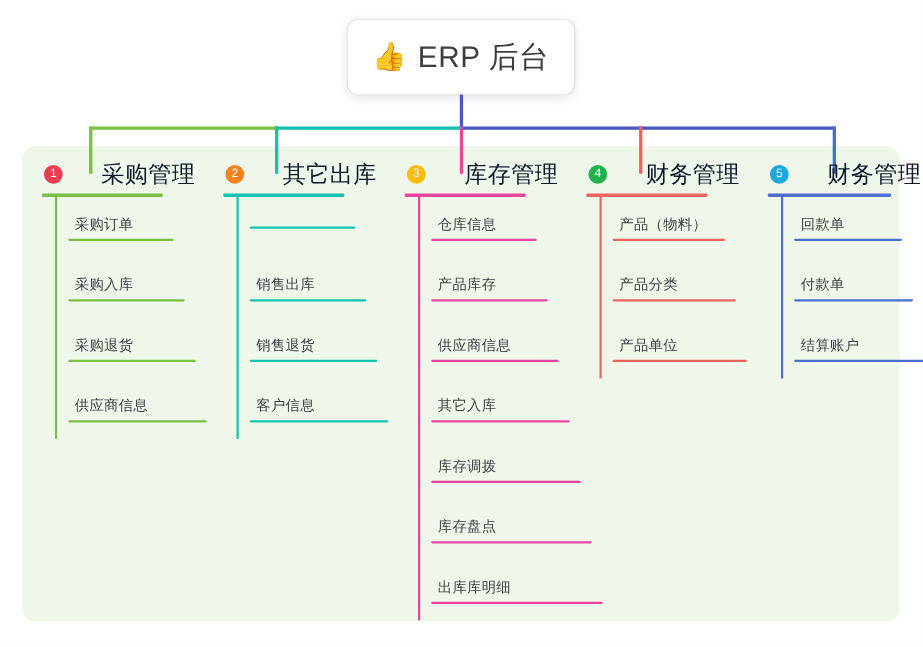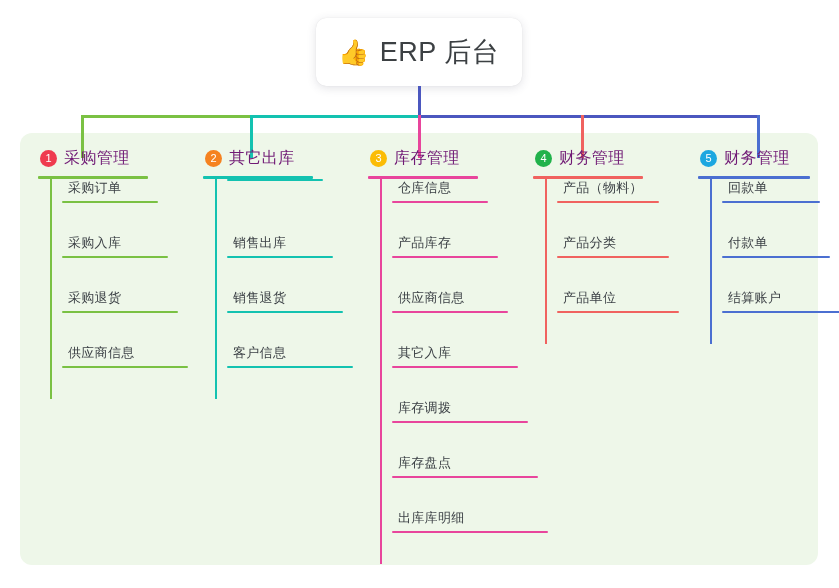--- a/index.html
+++ b/index.html
@@ -89,24 +89,25 @@
     height: 17px;
     border-radius: 50%;
     color: #ffffff;
     font-size: 11px;
     line-height: 17px;
     text-align: center;
     flex: 0 0 17px;
     font-weight: 400;
   }
   .col-title {
-    font-size: 16px;
-    color: #701a75;
+    font-size: 21px;
+    color: #0f172a;
     white-space: nowrap;
     letter-spacing: 0.4px;
+    margin-left: 28px;
   }
   .col-underline {
     height: 3px;
     margin-top: 6px;
     border-radius: 1px;
   }
 
   
   .leaves {
     position: relative;
@@ -119,21 +120,21 @@
     top: 0;
     bottom: 0;
     width: 2px;
   }
   .leaf {
     position: relative;
     height: 55px;
     box-sizing: border-box;
     display: flex;
     flex-direction: column;
-    justify-content: flex-start;
+    justify-content: center;
   }
   .leaf-label {
     font-size: 13px;
     color: #3a3f44;
     white-space: nowrap;
     padding: 0 6px 4px 6px;
     letter-spacing: 0.3px;
   }
   .leaf-underline {
     height: 2px;

